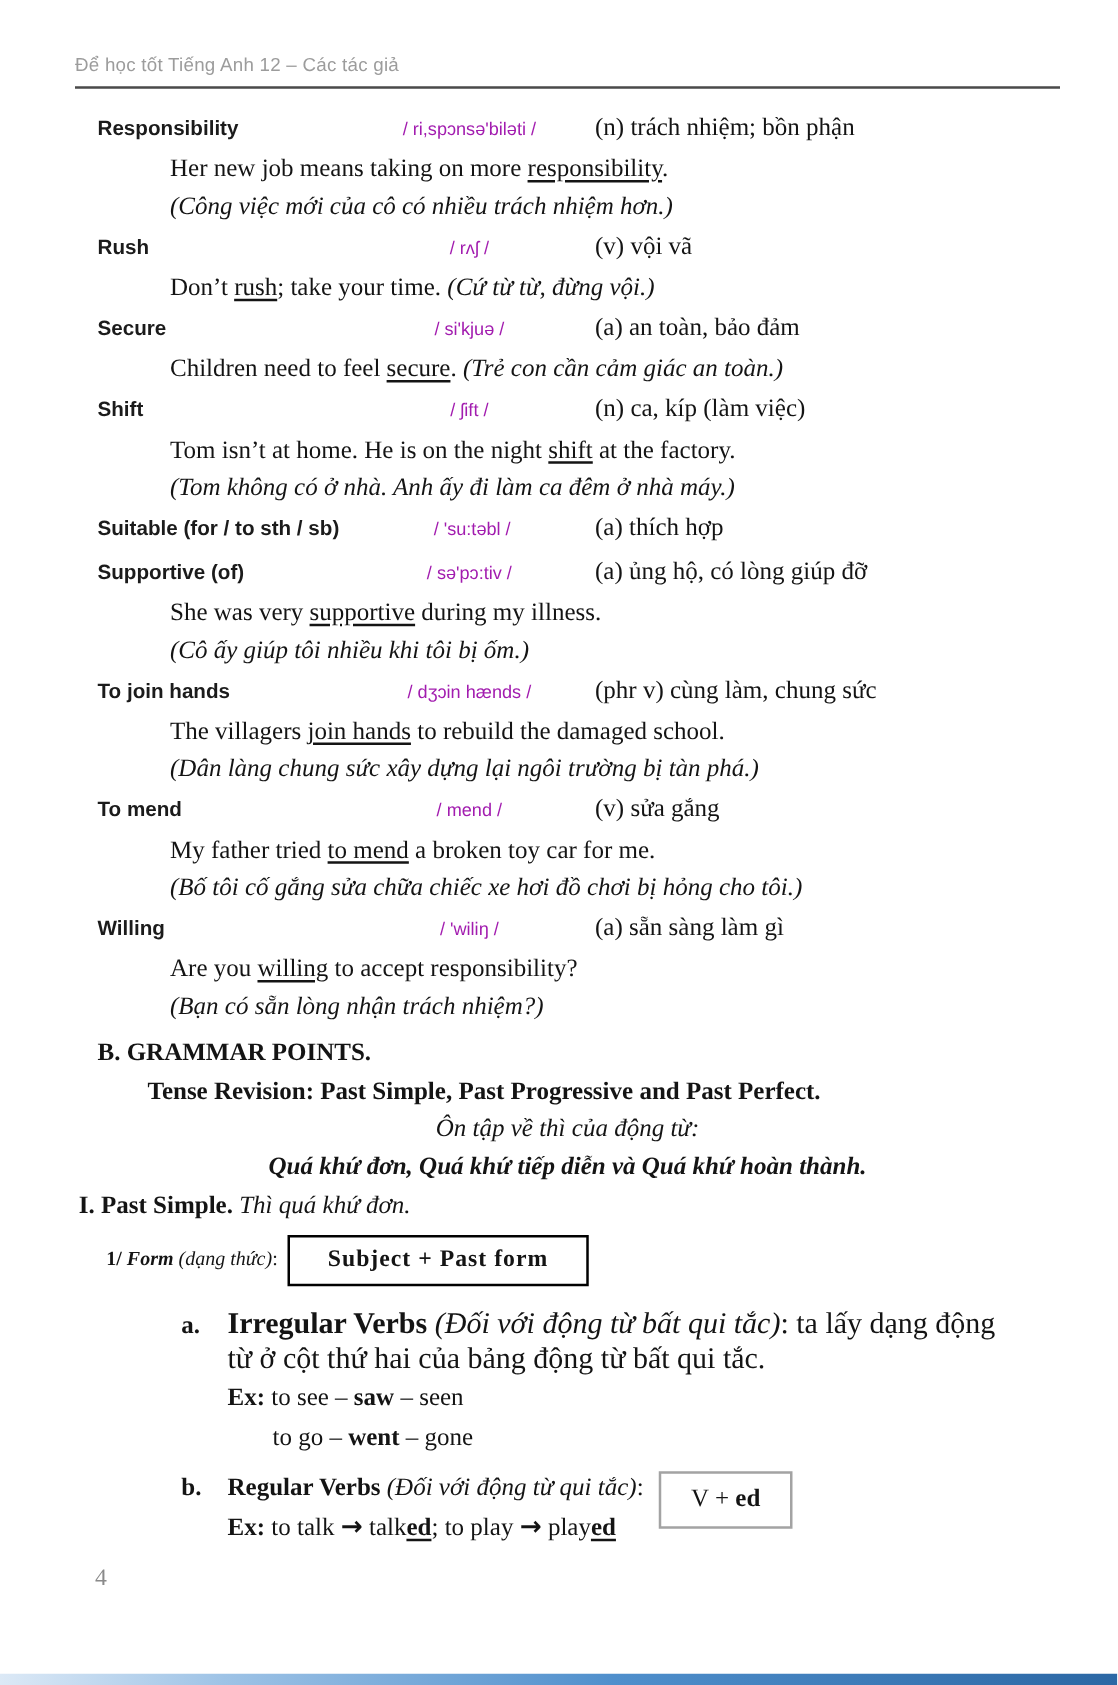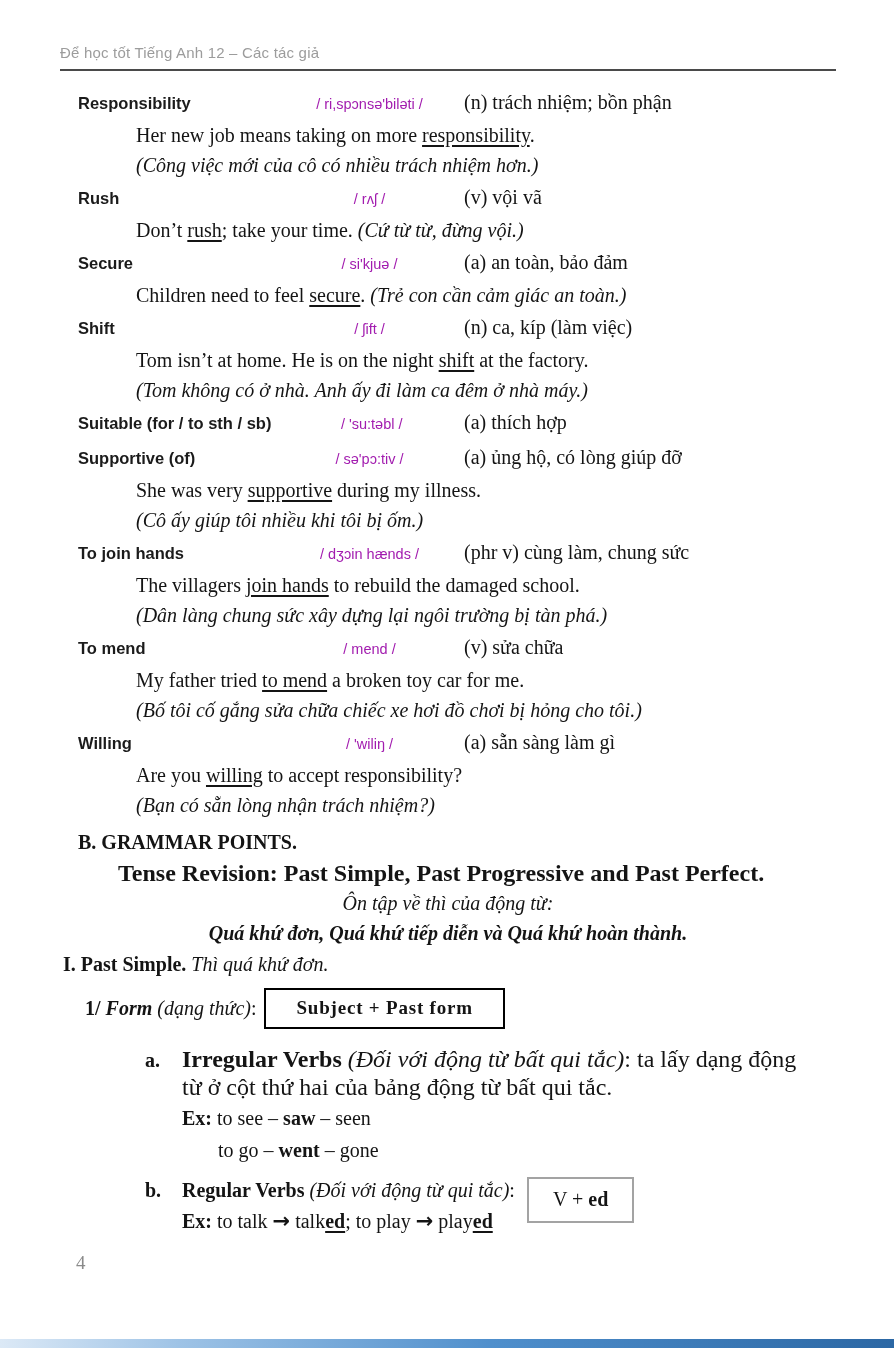--- a/index.html
+++ b/index.html
@@ -4,21 +4,21 @@
 <style>
   html,body{margin:0;padding:0;background:#fff;}
   .page{
     position:relative;
     width:894px;height:1348px;
     background:#ffffff;
     font-family:"Liberation Serif", serif;
     color:#141414;
     overflow:hidden;
   }
-  .inner{padding:44px 58px 0 60px;}
+  .inner{padding:44px 46px 0 60px;}
 
   
   .doc-header{
     border-bottom:2px solid #4a4a4a;
     padding-bottom:7px;
   }
   .doc-header .htext{
     font-family:"Liberation Sans", sans-serif;
     font-size:15px;
     color:#9c9c9c;
@@ -46,29 +46,29 @@
   .vline{font-size:20px;line-height:30px;padding-left:58px;}
 
   .sb{font-weight:bold;}
   .si{font-style:italic;}
   .su{text-decoration:underline;text-decoration-thickness:1.5px;text-underline-offset:3px;}
   .sr{font-family:"DejaVu Sans", sans-serif;font-size:21px;}
 
   
   .grammar{margin-top:6px;}
   .g-heading{font-size:20px;font-weight:bold;line-height:32px;margin-left:18px;}
-  .g-tense{font-size:24px;font-weight:bold;line-height:30px;margin-left:58px;}
+  .g-tense{font-size:20px;font-weight:bold;line-height:30px;margin-left:58px;}
   .g-center1{font-size:20px;font-style:italic;line-height:30px;text-align:center;}
   .g-center2{font-size:20px;font-style:italic;font-weight:bold;line-height:30px;text-align:center;}
   .g-ps-heading{font-size:20px;line-height:33px;margin-left:3px;}
   .g-ps-heading .en{font-weight:bold;}
   .g-ps-heading .vi{font-style:italic;}
 
   .g-form{display:flex;align-items:center;margin-left:25px;margin-top:2px;height:50px;}
-  .g-form-label{font-size:20px;white-space:nowrap;}
+  .g-form-label{font-size:16px;white-space:nowrap;}
   .form-box{
     display:inline-block;border:2px solid #000;
     margin-left:8px;padding:7px 30px 8px 30px;
     font-size:19px;font-weight:bold;letter-spacing:.8px;white-space:nowrap;
   }
 
   .g-item{display:flex;margin-top:12px;}
   .g-item .marker{flex:0 0 37px;margin-left:85px;font-size:20px;font-weight:bold;line-height:30px;}
   .g-item .g-item-text{font-size:24px;line-height:28px;width:628px;}
 
@@ -179,21 +179,21 @@
     <div>
             <div class="vline"><span>The villagers </span><span class="su">join hands</span><span> to rebuild the damaged school.</span></div>
             <div class="vline"><span class="si">(Dân làng chung sức xây dựng lại ngôi trường bị tàn phá.)</span></div>
           </div>
   </div>
 
   <div class="entry">
     <div class="entry-head">
       <span class="entry-word">To mend</span>
       <span class="entry-pron">/ mend /</span>
-      <span class="entry-meaning">(v) sửa chữa</span>
+      <span class="entry-meaning">(v) sửa gắng</span>
     </div>
     <div>
             <div class="vline"><span>My father tried </span><span class="su">to mend</span><span> a broken toy car for me.</span></div>
             <div class="vline"><span class="si">(Bố tôi cố gắng sửa chữa chiếc xe hơi đồ chơi bị hỏng cho tôi.)</span></div>
           </div>
   </div>
 
   <div class="entry">
     <div class="entry-head">
       <span class="entry-word">Willing</span>

